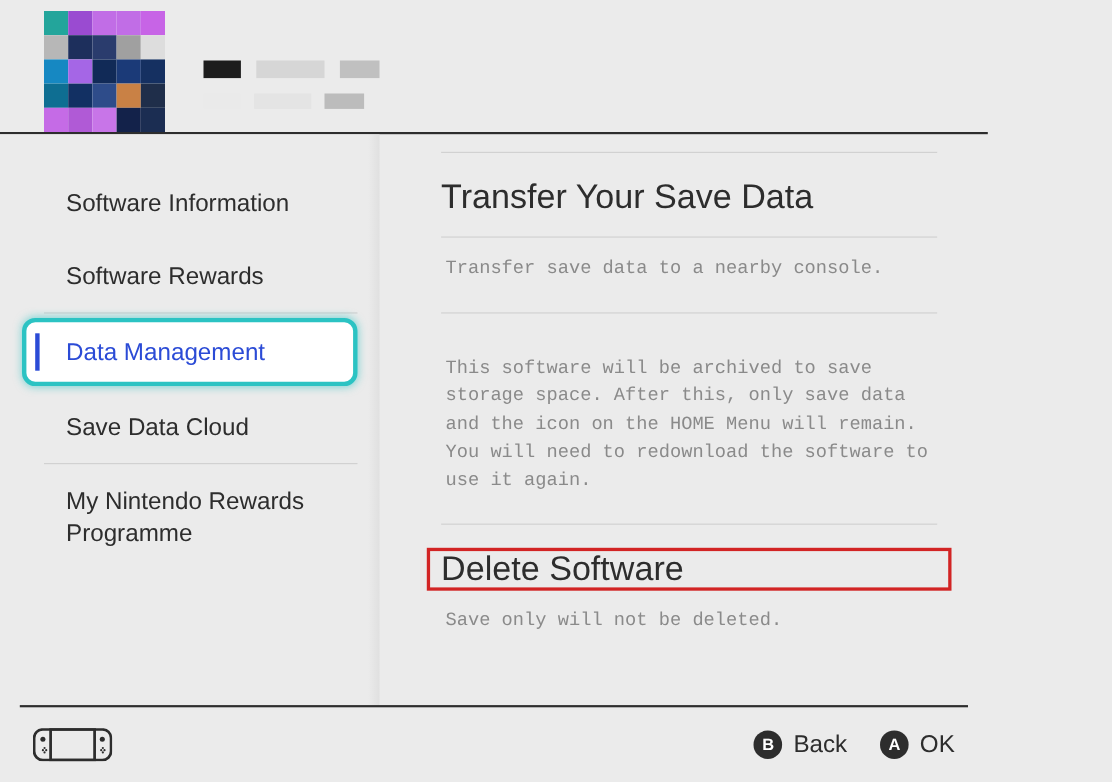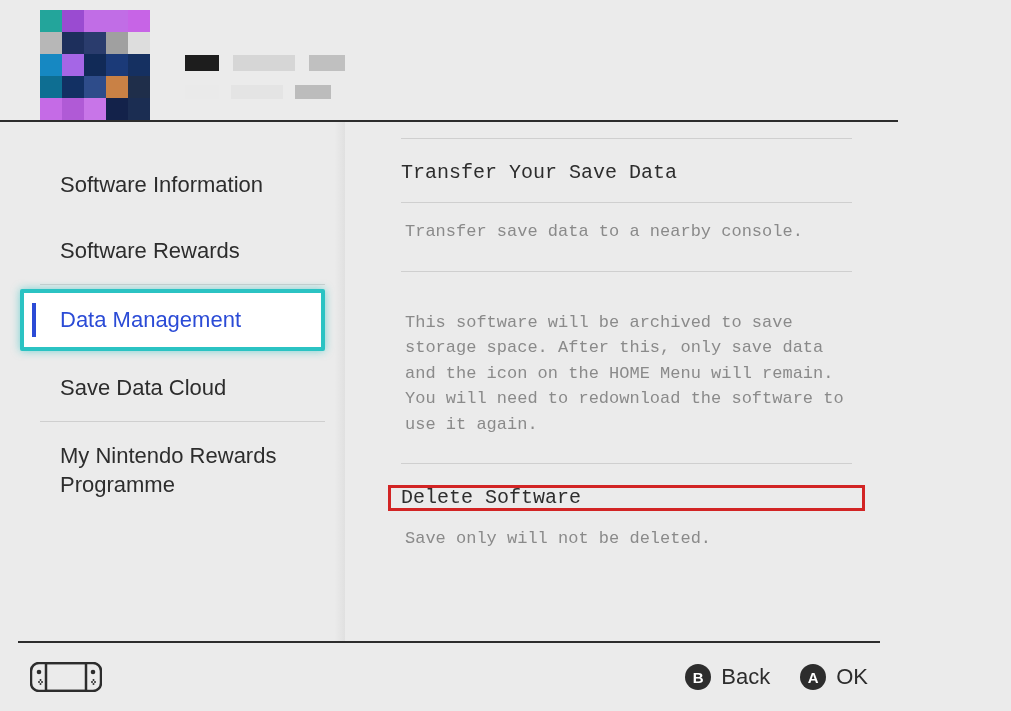--- a/index.html
+++ b/index.html
@@ -14,26 +14,26 @@
   .title-block3 { background:#c0c0c0; width:36px; height:16px; }
   .title-row2 { margin-left: 35px; margin-top: 14px; display:flex; gap:12px; }
   .tb-a { background:#eaeaea; width:34px; height:14px; }
   .tb-b { background:#e4e4e4; width:52px; height:14px; }
   .tb-c { background:#bcbcbc; width:36px; height:14px; }
 
   .body { flex:1; display:flex; overflow:hidden; }
   .sidebar { width: 345px; padding-top: 30px; background: linear-gradient(to right, #ebebeb 0%, #ebebeb 97%, #e0e0e0 100%); }
   .side-item { padding: 20px 24px 20px 60px; font-size: 22px; color:#2d2d2d; }
   .side-sep { border-top: 1px solid #cfcfcf; margin-left:40px; margin-right:20px; }
-  .side-item.selected { margin: 4px 20px; background:#fff; border: 4px solid #2bc3c3; border-radius:2px; position:relative; padding: 14px 20px 14px 36px; color:#2b4bd6; box-shadow: 0 0 8px rgba(43,195,195,0.6); }
+  .side-item.selected { margin: 4px 20px; background:#fff; border: 4px solid #2bc3c3; border-radius:12px; position:relative; padding: 14px 20px 14px 36px; color:#2b4bd6; box-shadow: 0 0 8px rgba(43,195,195,0.6); }
   .side-item.selected::before { content:""; position:absolute; left:8px; top:10px; bottom:10px; width:4px; background:#2b4bd6; }
 
   .content { flex:1; padding: 16px 46px 0 56px; overflow:hidden; }
   .row { border-top:1px solid #cfcfcf; padding: 22px 0 2px 0; }
-  .row-title { font-size: 20px; color:#2d2d2d; padding-bottom: 18px; border-bottom:1px solid #cfcfcf;font-family:Liberation Mono, monospace; }
+  .row-title { font-size: 31px; color:#2d2d2d; padding-bottom: 18px; border-bottom:1px solid #cfcfcf; }
   .row-desc { color:#8a8a8a; font-size:17px; line-height:1.5; padding: 16px 4px 24px 4px; font-family: Liberation Mono, monospace; }
   .delete-row .row-title { outline:3px solid #d22424; outline-offset:-2px; padding: 0 12px; margin: 0 -12px 0 -12px; }
 
   .footer { border-top:2px solid #2d2d2d; height:70px; margin: 0 18px; display:flex; align-items:center; padding: 0 12px; }
   .controller-icon svg { display:block; }
   .footer-spacer { flex:1; }
   .hint { display:flex; align-items:center; gap:10px; margin-left:30px; font-size:22px; color:#2d2d2d; }
   .btn-circle { width:26px; height:26px; border-radius:50%; background:#2d2d2d; color:#fff; display:flex; align-items:center; justify-content:center; font-size:15px; font-weight:700; }
 </style>
 </head>

